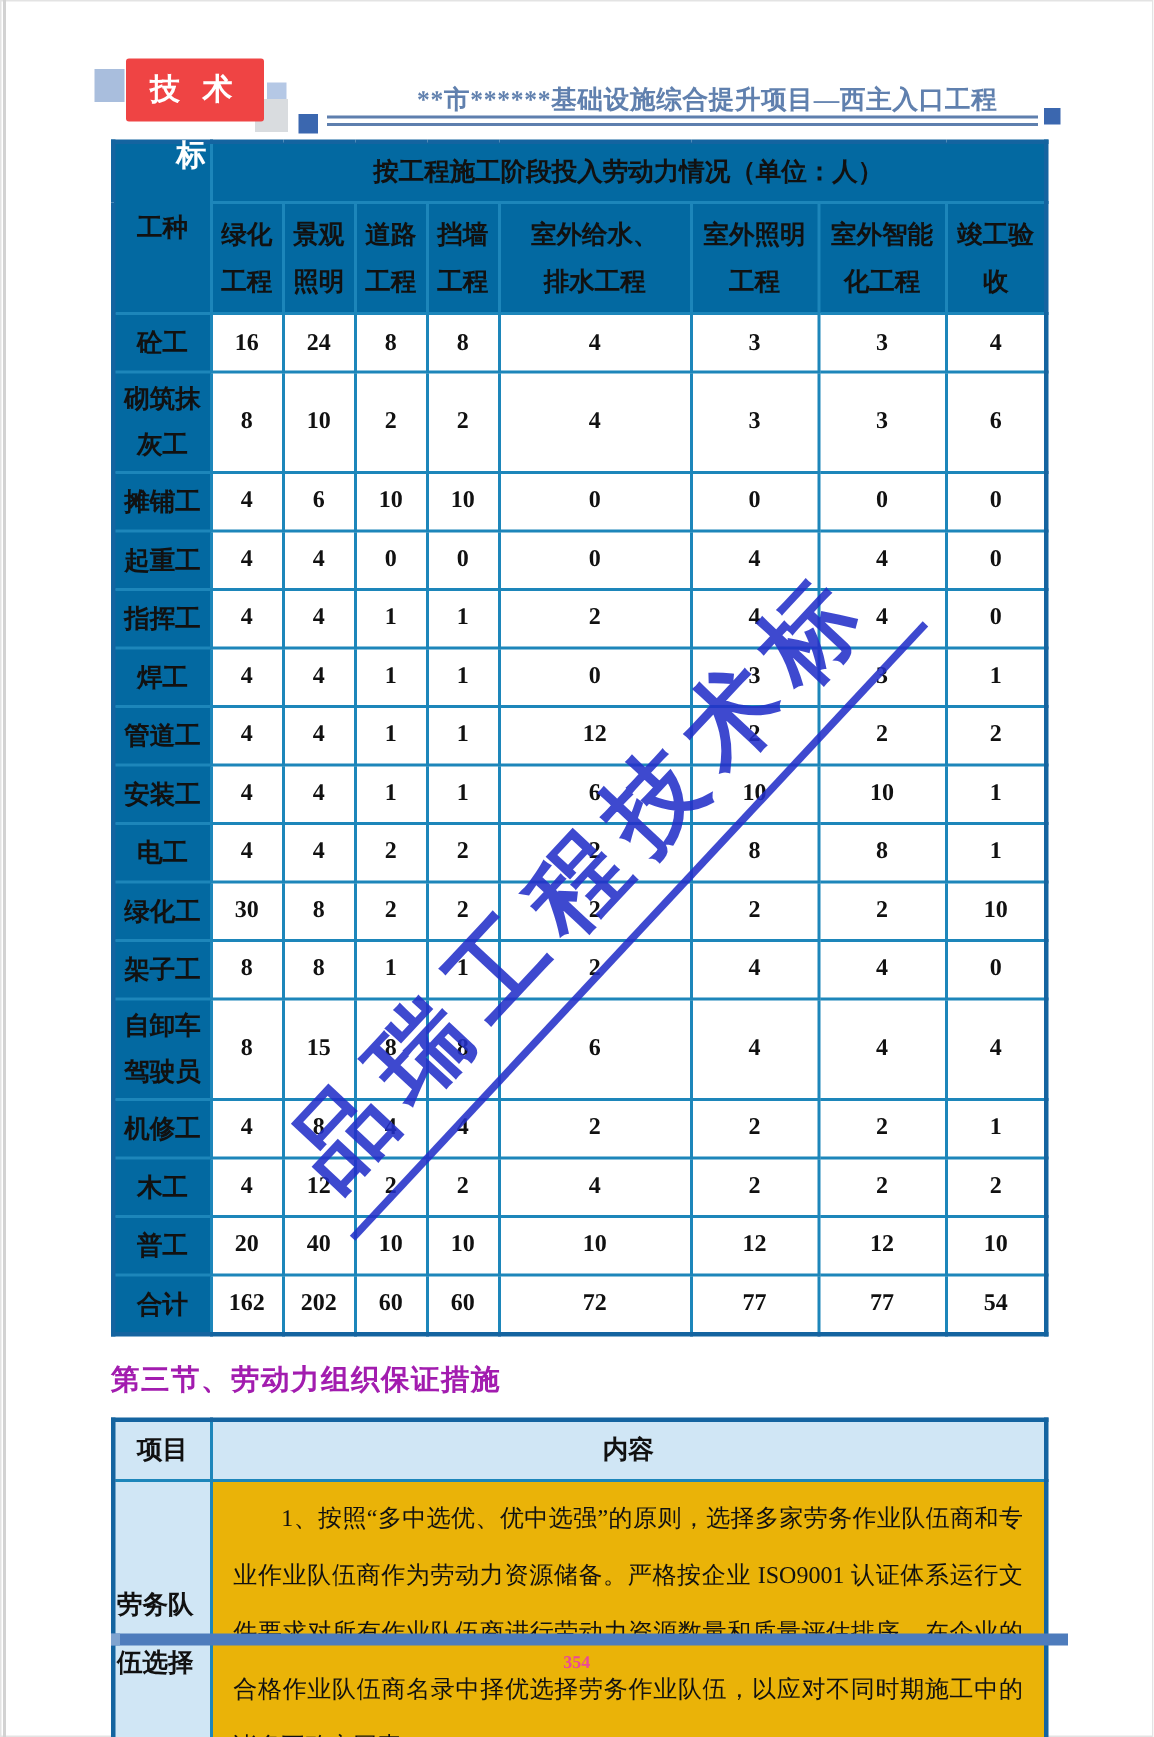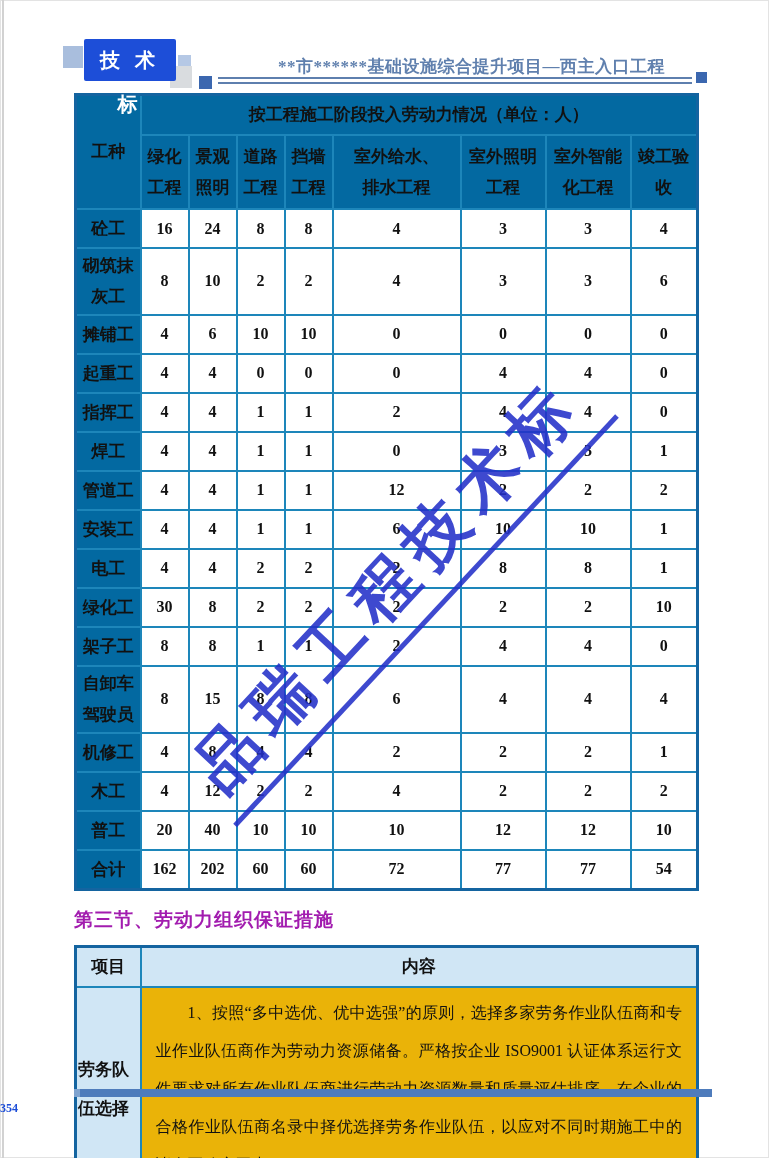--- a/index.html
+++ b/index.html
@@ -6,21 +6,21 @@
   .page{
     position:relative;width:769px;height:1158px;background:#ffffff;overflow:hidden;
     font-family:"Liberation Serif","DejaVu Serif",serif;color:#111;
     box-shadow:inset 0 0 0 1px #e3e3e3;
   }
   .left-edge{position:absolute;left:2px;top:0;width:2px;height:100%;background:#d2d2d2;}
   
   .header{position:relative;height:93px;}
   .sq{position:absolute;}
   .sq1{left:63px;top:46px;width:20px;height:22px;background:#a9bedd;}
-  .logo{position:absolute;left:84px;top:39px;width:92px;height:42px;background:#1d4ed8;
+  .logo{position:absolute;left:84px;top:39px;width:92px;height:42px;background:#ef4444;
         border-radius:2px;text-align:center;line-height:42px;z-index:2;}
   .logo span{color:#fff;font-weight:bold;font-size:20px;letter-spacing:5px;}
   .sq2{left:178px;top:55px;width:13px;height:12px;background:#b5c8e5;}
   .sq3{left:170px;top:66px;width:22px;height:22px;background:#d9dcdf;z-index:1;}
   .sq4{left:199px;top:76px;width:13px;height:13px;background:#3b67af;}
   .dline{position:absolute;left:218px;top:77px;width:474px;height:3px;
          border-top:2px solid #5e7fae;border-bottom:2px solid #5e7fae;}
   .sq5{left:696px;top:72px;width:11px;height:11px;background:#3b67af;}
   .title{position:absolute;left:278px;top:55px;font-size:17px;font-weight:bold;color:#6080ae;
          letter-spacing:0.5px;white-space:nowrap;}
@@ -64,22 +64,22 @@
     background:#d0e6f5;font-size:17px;font-weight:bold;text-align:left;
     white-space:pre-line;line-height:2.3;
   }
   table.measures td.content{
     background:#eab308;font-size:16px;font-weight:normal;text-align:justify;
     line-height:38px;padding:6px 14px;text-indent:2em;
   }
   
   .footer-bar{position:absolute;left:74px;top:1089px;width:638px;height:8px;background:#4e7cbc;}
   .footer-bar::before{content:"";position:absolute;left:0;top:0;width:6px;height:8px;background:#7fa3cf;}
-  .page-number{position:absolute;left:0;top:1101px;width:100%;text-align:left;
-               font-size:12px;color:#1d4ed8;font-weight:bold;}
+  .page-number{position:absolute;left:0;top:1101px;width:100%;text-align:center;
+               font-size:12px;color:#ec4899;font-weight:bold;}
 </style>
 </head>
 <body>
 
 <div class="page">
   <div class="left-edge"></div>
 
   <div class="header">
     <div class="sq sq1"></div>
     <div class="logo">

